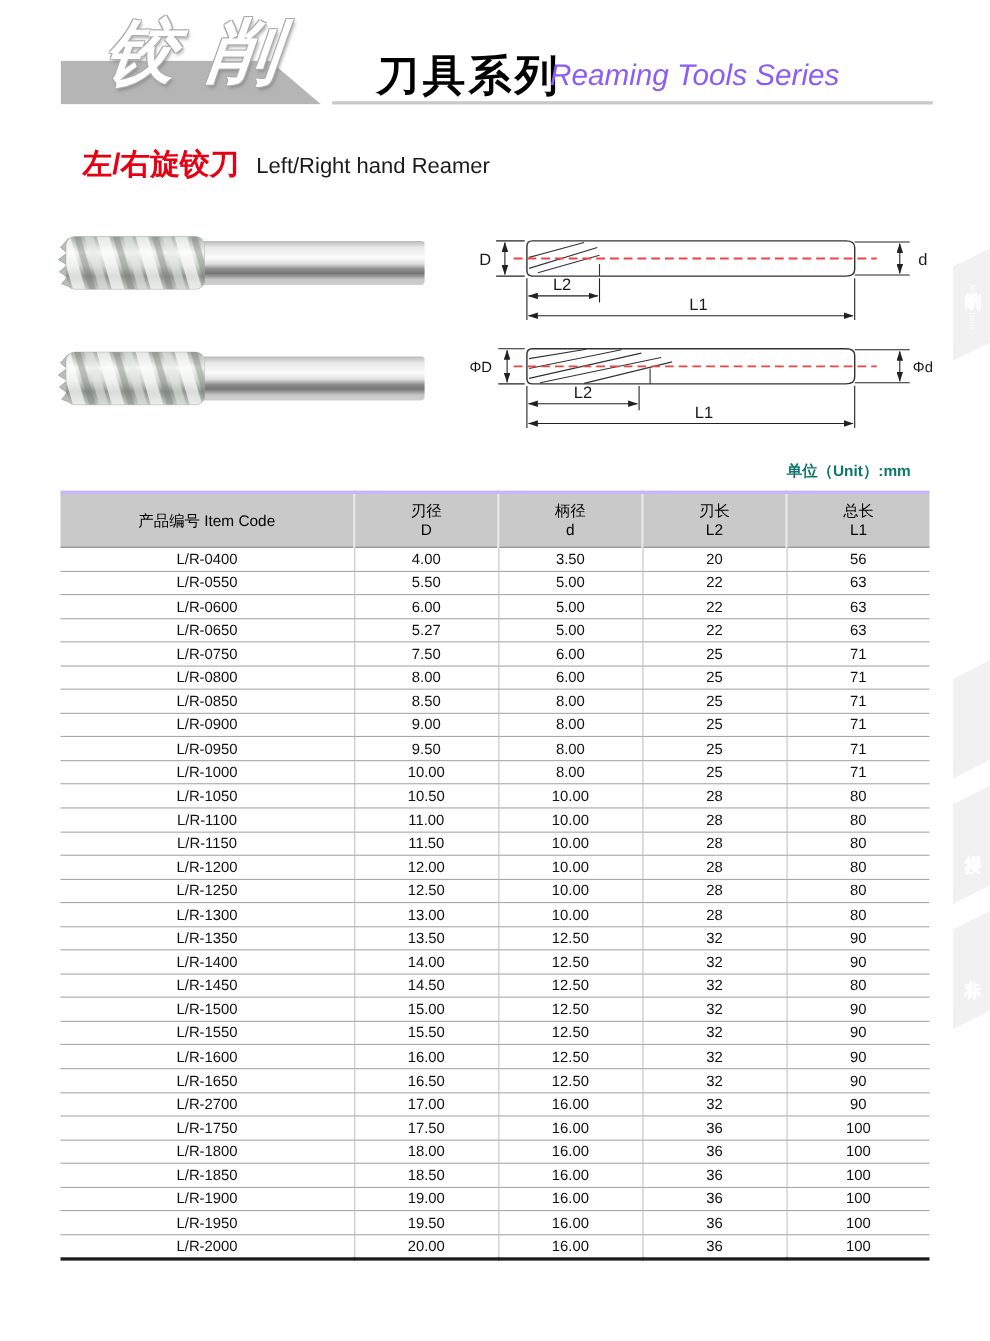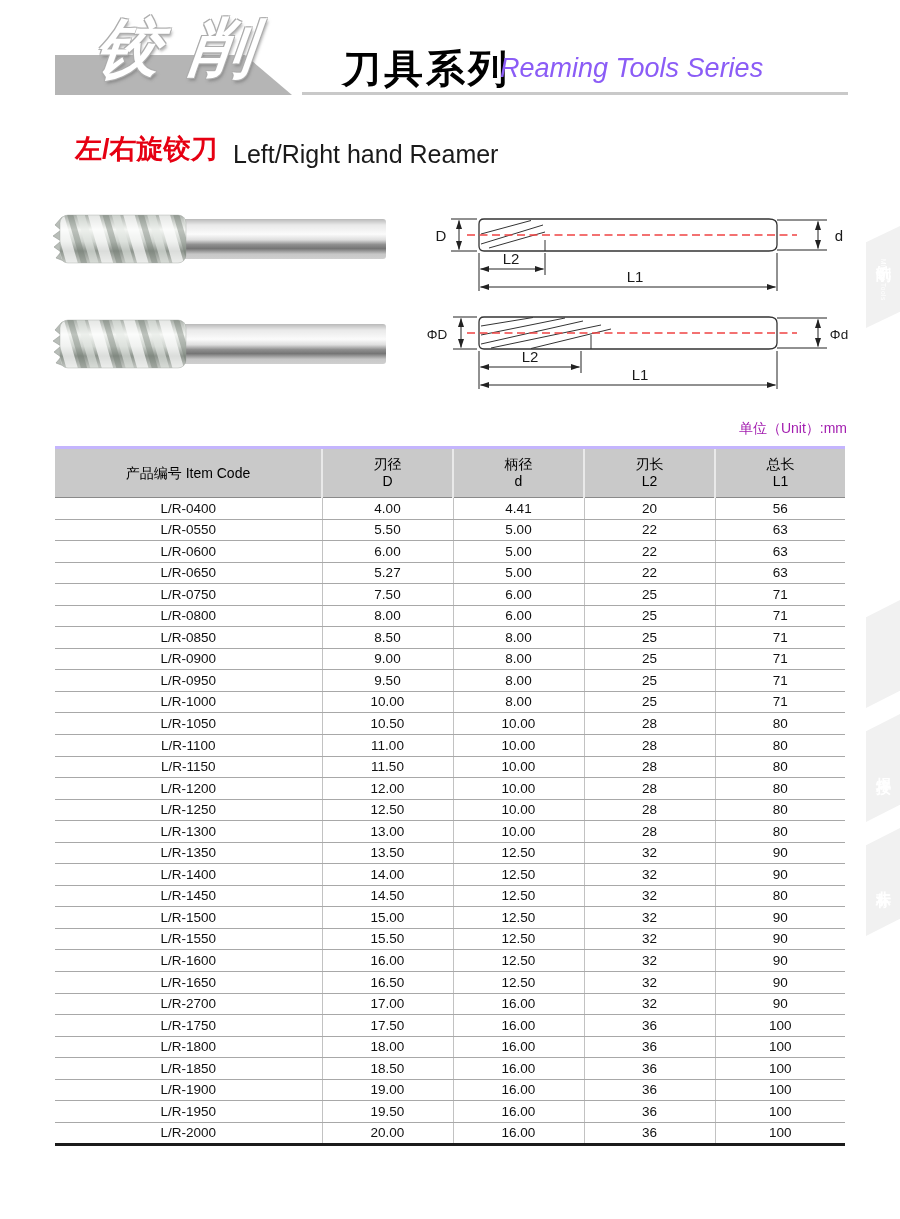--- a/index.html
+++ b/index.html
@@ -12,31 +12,31 @@
   .band-rule{position:absolute;left:302px;top:92px;width:546px;height:3px;background:#c9c9c9;}
   .calli{position:absolute;left:96px;top:16px;font-family:"DejaVu Serif",serif;font-style:italic;
          font-weight:700;font-size:64px;line-height:1;color:#fff;letter-spacing:30px;
          transform:skewX(-6deg);white-space:nowrap;z-index:2;
          text-shadow:-1px -1px 0 #adadad,1px -1px 0 #adadad,-1px 1px 0 #adadad,1px 1px 0 #adadad,2px 3px 3px rgba(110,110,110,.55);}
   .title-cn{position:absolute;left:308px;top:42px;font-size:39px;font-weight:700;letter-spacing:3px;color:#000;margin-left:34px;}
   .title-en{position:absolute;left:500px;top:53px;font-size:27px;font-style:italic;color:#8b5cf6;}
 
   
   .sub-cn{position:absolute;left:75px;top:131px;font-size:27px;font-weight:700;color:#e60012;}
-  .sub-en{position:absolute;left:233px;top:140px;font-size:25px;color:#1a1a1a;}
+  .sub-en{position:absolute;left:233px;top:140px;font-size:20px;color:#1a1a1a;}
 
   
   .photo1{position:absolute;left:52px;top:213px;}
   .photo2{position:absolute;left:52px;top:318px;}
   .diag1{position:absolute;left:415px;top:201px;}
   .diag2{position:absolute;left:415px;top:299px;}
   svg text{font-family:"Liberation Sans",sans-serif;fill:#1a1a1a;}
 
   
-  .unit-note{position:absolute;right:53px;top:420px;font-size:14px;font-weight:400;color:#a21caf;}
+  .unit-note{position:absolute;right:72px;top:420px;font-size:14px;font-weight:700;color:#0f766e;}
 
   
   .spec-table{position:absolute;left:55px;top:446px;width:790px;border-collapse:collapse;
               table-layout:fixed;border-top:3px solid #c4b5fd;border-bottom:3px solid #1b1b1b;}
   .spec-table th{background:#c9c9c9;height:48px;padding:0;font-size:14px;font-weight:400;color:#000;
                  border-right:2px solid #e9e9e9;border-bottom:1px solid #8a8a8a;vertical-align:middle;}
   .spec-table th:last-child{border-right:none;}
   .spec-table th .h1,.spec-table th .h2{text-align:center;line-height:17px;}
   .spec-table td{height:20.55px;padding:0;text-align:center;vertical-align:middle;font-size:13.5px;
                  color:#111;line-height:1;border-right:1px solid #c2c2c2;border-bottom:1px solid #a8a8a8;}
@@ -244,21 +244,21 @@
         <th>
           <div class="h1">总长</div>
           <div class="h2">L1</div>
         </th>
       </tr>
     </thead>
     <tbody>
         <tr>
           <td>L/R-0400</td>
           <td>4.00</td>
-          <td>4.41</td>
+          <td>3.50</td>
           <td>20</td>
           <td>56</td>
         </tr>
         <tr>
           <td>L/R-0550</td>
           <td>5.50</td>
           <td>5.00</td>
           <td>22</td>
           <td>63</td>
         </tr>

